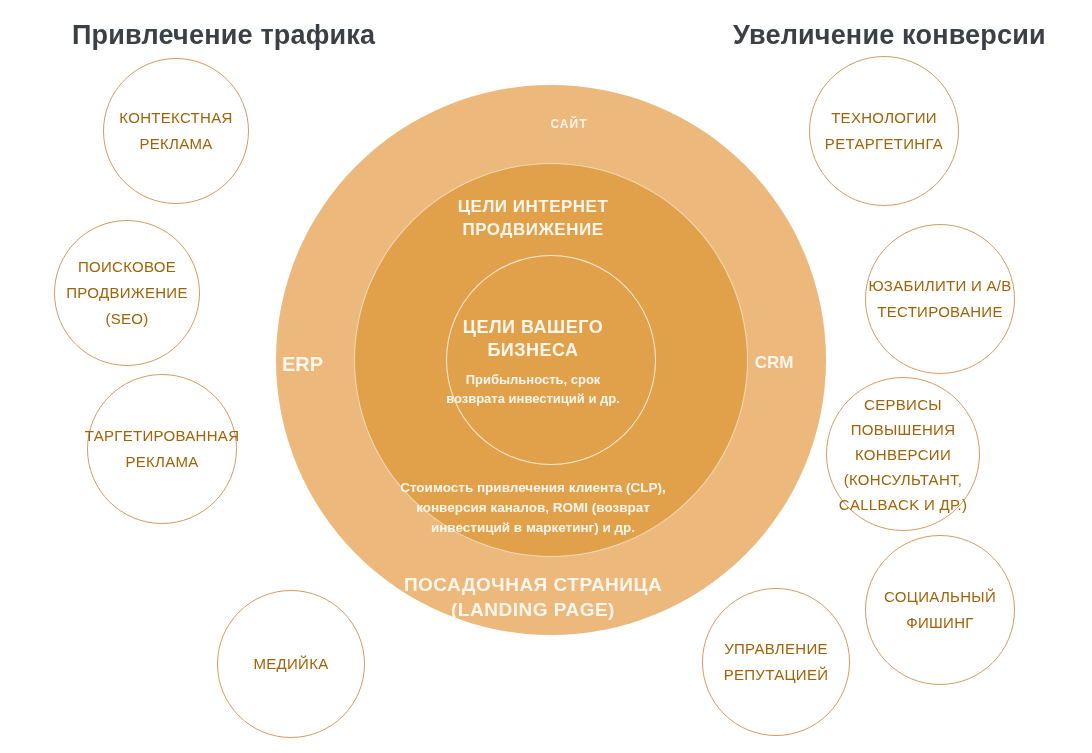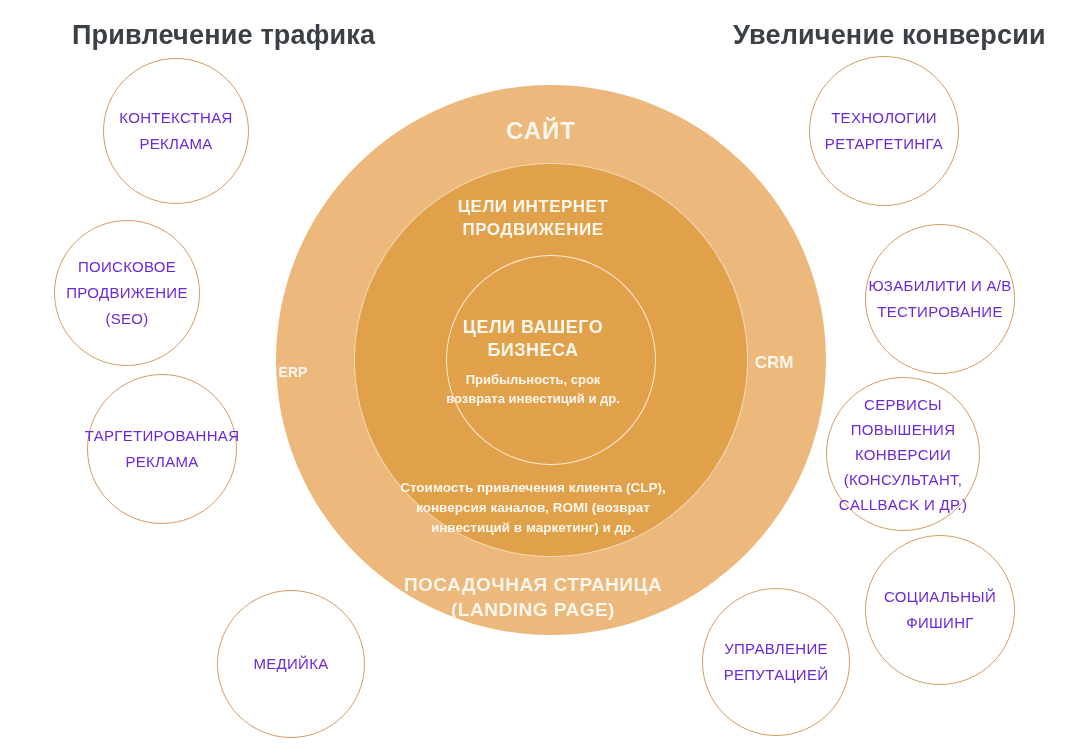--- a/index.html
+++ b/index.html
@@ -18,34 +18,34 @@
   .ring-outer  { left:276px; top:85px;  width:550px; height:550px; background:#ecb87c; }
   .ring-middle { left:354px; top:163px; width:394px; height:394px; background:#e1a14b;
                  border:1px solid rgba(255,255,255,0.60); }
   .ring-inner  { left:446px; top:255px; width:210px; height:210px; background:#e1a14b;
                  border:1px solid rgba(255,255,255,0.78); }
 
   .lbl {
     position:absolute; color:#fbf6ec; font-weight:700; text-align:center;
     white-space:pre-line;
   }
-  .lbl-site     { left:441px; top:117px; width:200px; font-size:24px; letter-spacing:1px; }
+  .lbl-site     { left:469px; top:117px; width:200px; font-size:12px; letter-spacing:1px; }
   .lbl-goals    { left:383px; top:195px; width:300px; font-size:17px; line-height:23px; letter-spacing:0.5px; }
   .lbl-business { left:383px; top:316px; width:300px; font-size:18px; line-height:23px; letter-spacing:0.5px; }
   .lbl-bsub     { left:398px; top:370px; width:270px; font-size:13px; line-height:19px; }
   .lbl-cost     { left:381px; top:478px; width:304px; font-size:13.5px; line-height:20px; }
   .lbl-landing  { left:383px; top:572px; width:300px; font-size:19px; line-height:25px; letter-spacing:0.5px; }
-  .lbl-erp      { left:263px; top:364px; width:60px;  font-size:14px; }
+  .lbl-erp      { left:263px; top:353px; width:60px;  font-size:20px;text-align:right; }
   .lbl-crm      { left:744px; top:353px; width:60px;  font-size:17px; }
 
   .sat {
     position:absolute; border:1px solid #d49c60; border-radius:50%;
     background:#ffffff; box-sizing:border-box;
     display:flex; align-items:center; justify-content:center;
-    text-align:center; color:#6d28d9; font-size:15px; line-height:26px;
+    text-align:center; color:#a16207; font-size:15px; line-height:26px;
     white-space:pre-line; letter-spacing:0.3px;
   }
   .sat-l1 { left:103px; top:58px;  width:146px; height:146px; }
   .sat-l2 { left:54px;  top:220px; width:146px; height:146px; }
   .sat-l3 { left:87px;  top:374px; width:150px; height:150px; }
   .sat-l4 { left:55px;  top:533px; width:150px; height:150px; }
   .sat-l5 { left:217px; top:590px; width:148px; height:148px; }
   .sat-r1 { left:809px; top:56px;  width:150px; height:150px; }
   .sat-r2 { left:865px; top:224px; width:150px; height:150px; }
   .sat-r3 { left:826px; top:377px; width:154px; height:154px; line-height:25px; }

